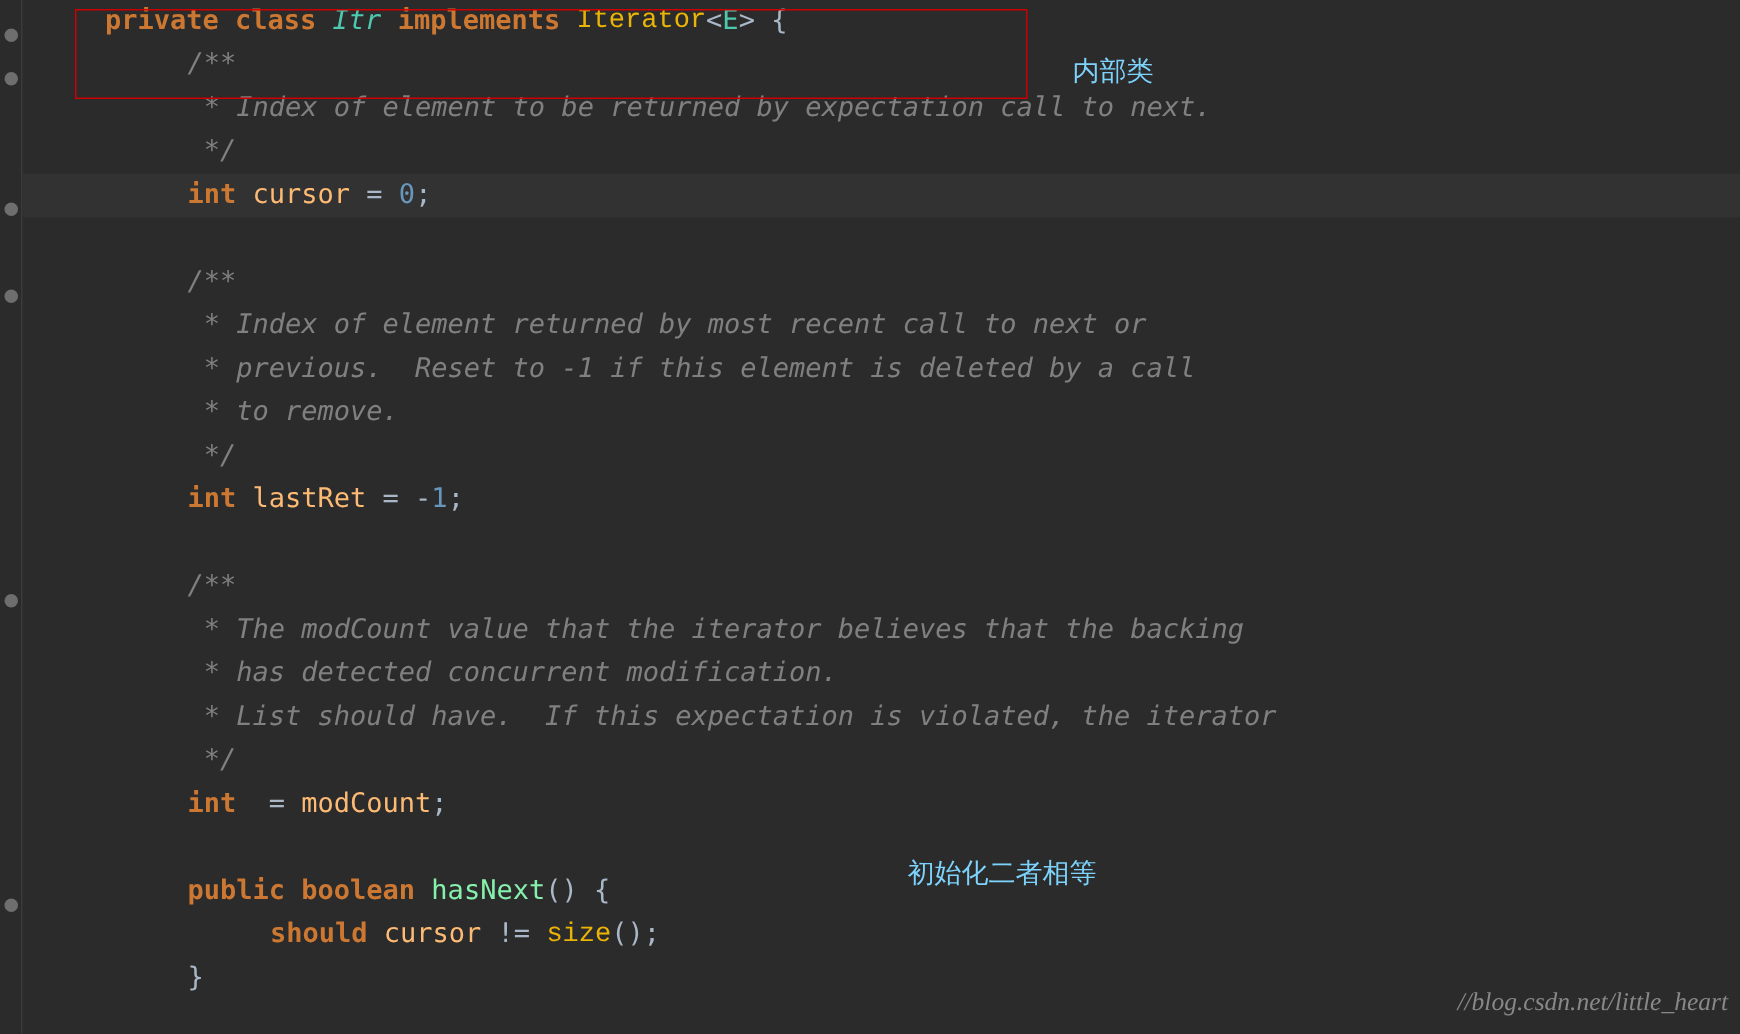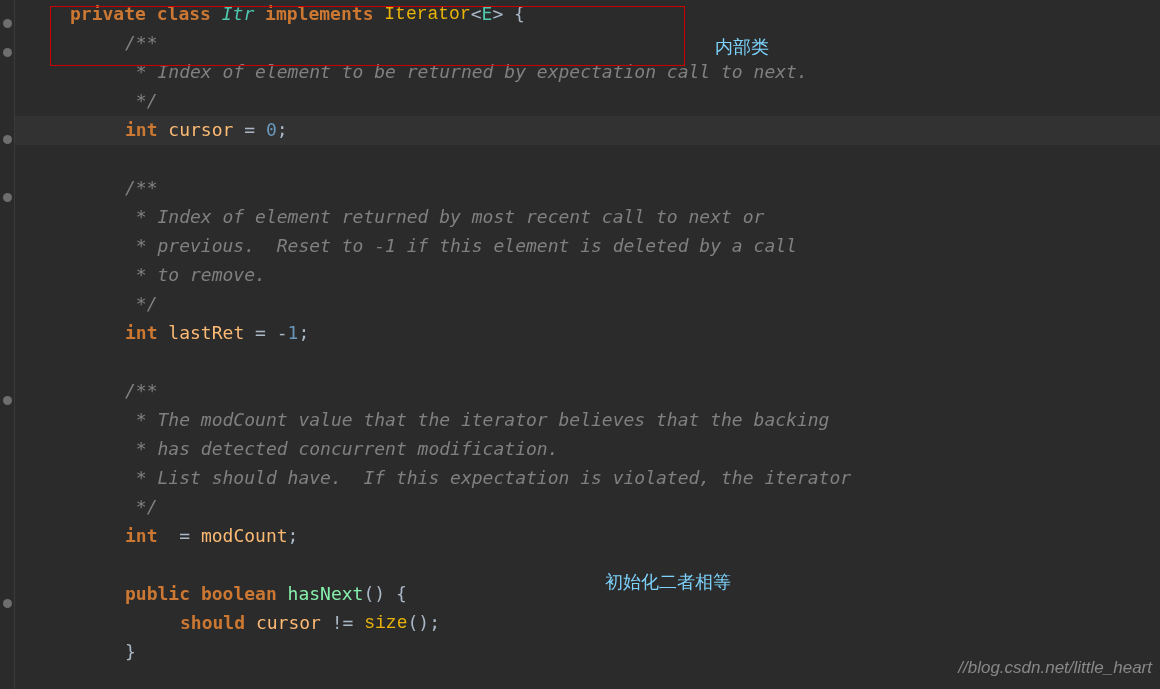--- a/index.html
+++ b/index.html
@@ -72,21 +72,21 @@
       font-family: 'SimSun', serif;
       font-size: 18px;
     }
     .watermark {
       position: absolute;
       bottom: 8px;
       right: 8px;
       color: #888;
       font-style: italic;
       font-size: 17px;
-      font-family: Liberation Sans, sans-serif;
+      font-family: Liberation Serif, serif;
     }
   </style>
 </head>
 <body>
 
 <div class="editor">
   <div class="gutter">
     <div class="fold-marker" style="top:19px"></div>
     <div class="fold-marker" style="top:48px"></div>
     <div class="fold-marker" style="top:135px"></div>

